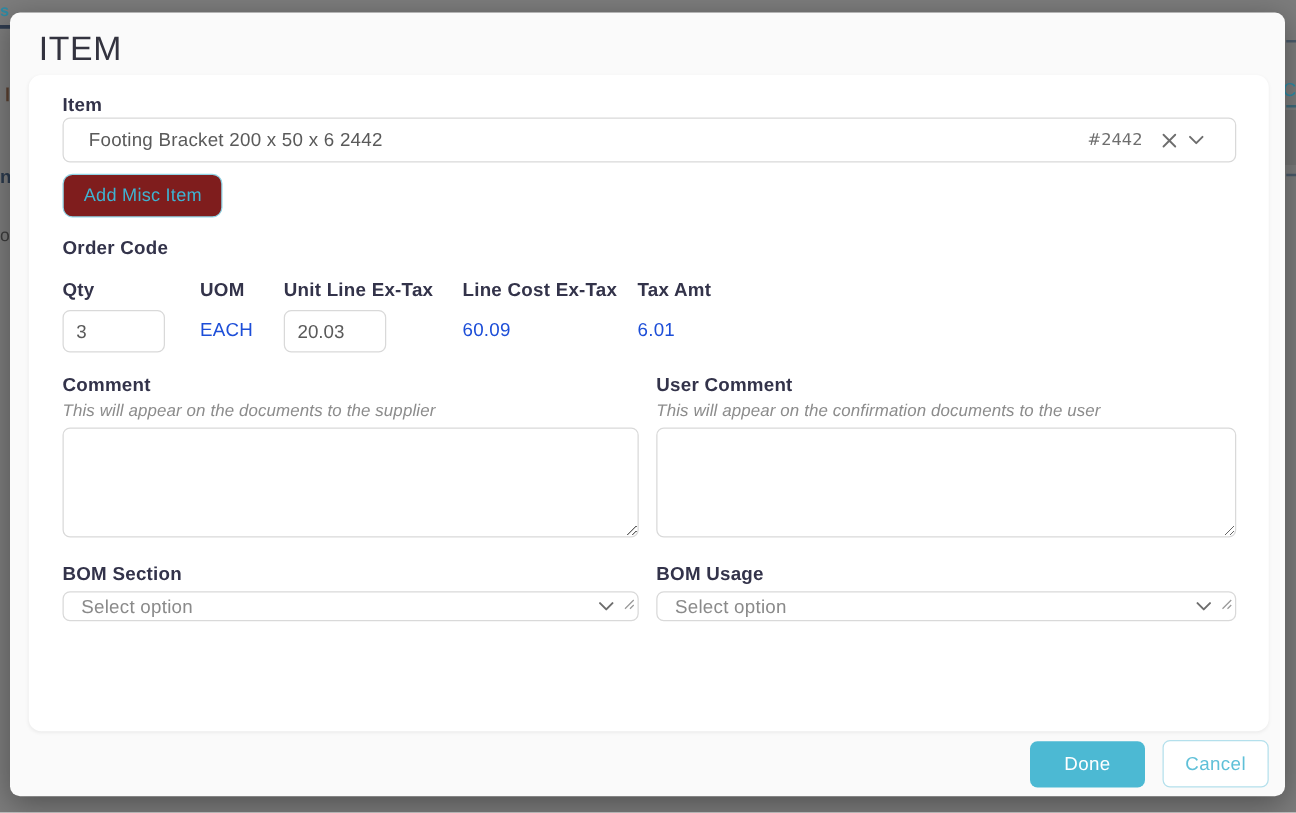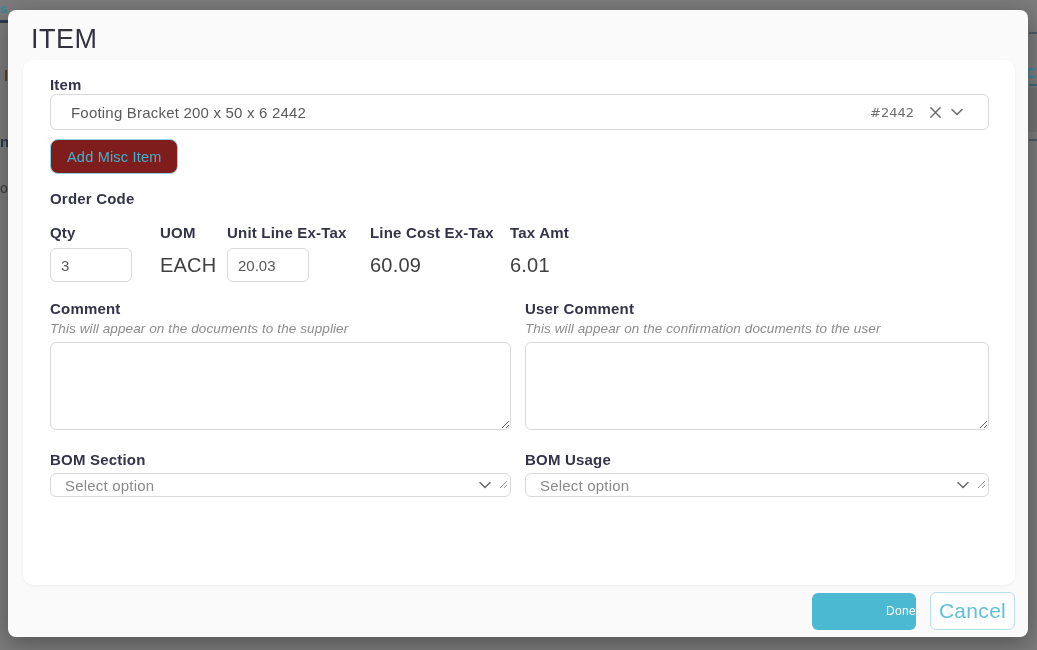--- a/index.html
+++ b/index.html
@@ -73,48 +73,48 @@
     font-family:"Liberation Sans", sans-serif; cursor:pointer;
   }
   .section { margin-top:16px; }
   .text-input { height:35px; padding:0 12px; margin-top:4px; display:block; }
   .order-input { width:280px; }
   .line-row { display:flex; margin-top:16px; }
   .lf-col .field-label { display:block; margin-bottom:6px; }
   .lf-qty { width:110px; } .lf-uom { width:67px; } .lf-unit { width:143px; }
   .lf-line { width:140px; } .lf-tax { flex:1; }
   .lf-input { width:82px; height:34px; padding:0 10px; margin-top:0; }
-  .lf-static { font-size:20px; color:#404040; line-height:34px; letter-spacing:0.2px; }
+  .lf-static { font-size:15px; color:#1d4ed8; line-height:34px; letter-spacing:0.2px; }
   .two-col { display:grid; grid-template-columns:461px 464px; column-gap:14px; }
   .comments { margin-top:18px; }
   .textarea-box {
     width:100%; height:88px; margin-top:4px; resize:both; padding:8px 10px;
     position:relative; display:block;
   }
   .ta-wrap { position:relative; }
   .ta-grip { position:absolute; right:3px; bottom:-63px; pointer-events:none; }
   .bom { margin-top:21px; }
   .fake-select {
     height:24px; width:100%; margin-top:4px; display:flex; align-items:center;
     padding:0 14px; cursor:pointer;
   }
   .fake-select .ph { flex:1; color:#8a8a8a; letter-spacing:0.2px; }
   .footer {
     position:absolute; left:0; right:0; bottom:0; height:52px;
     display:flex; align-items:center; justify-content:flex-end;
     padding-right:13px; gap:14px;
   }
   .btn-done {
-    width:104px; height:37px; background:#4cb9d3; color:#fff;
-    border:none; border-radius:6px; font-size:12px; letter-spacing:0.3px;
-    font-family:"Liberation Sans", sans-serif; cursor:pointer;text-align:right;
+    width:92px; height:37px; background:#4cb9d3; color:#fff;
+    border:none; border-radius:6px; font-size:15px; letter-spacing:0.3px;
+    font-family:"Liberation Sans", sans-serif; cursor:pointer;
   }
   .btn-cancel {
     width:85px; height:38px; background:#fff; color:#5fc0d8;
-    border:1px solid #b4e0ec; border-radius:6px; font-size:21px; letter-spacing:0.3px;
+    border:1px solid #b4e0ec; border-radius:6px; font-size:15px; letter-spacing:0.3px;
     font-family:"Liberation Sans", sans-serif; cursor:pointer;
   }
 </style>
 </head>
 <body>
 
 <span class="frag frag-s">s</span>
 <span class="frag frag-hl1"></span>
 <span class="frag frag-tick"></span>
 <span class="frag frag-n">n</span>

